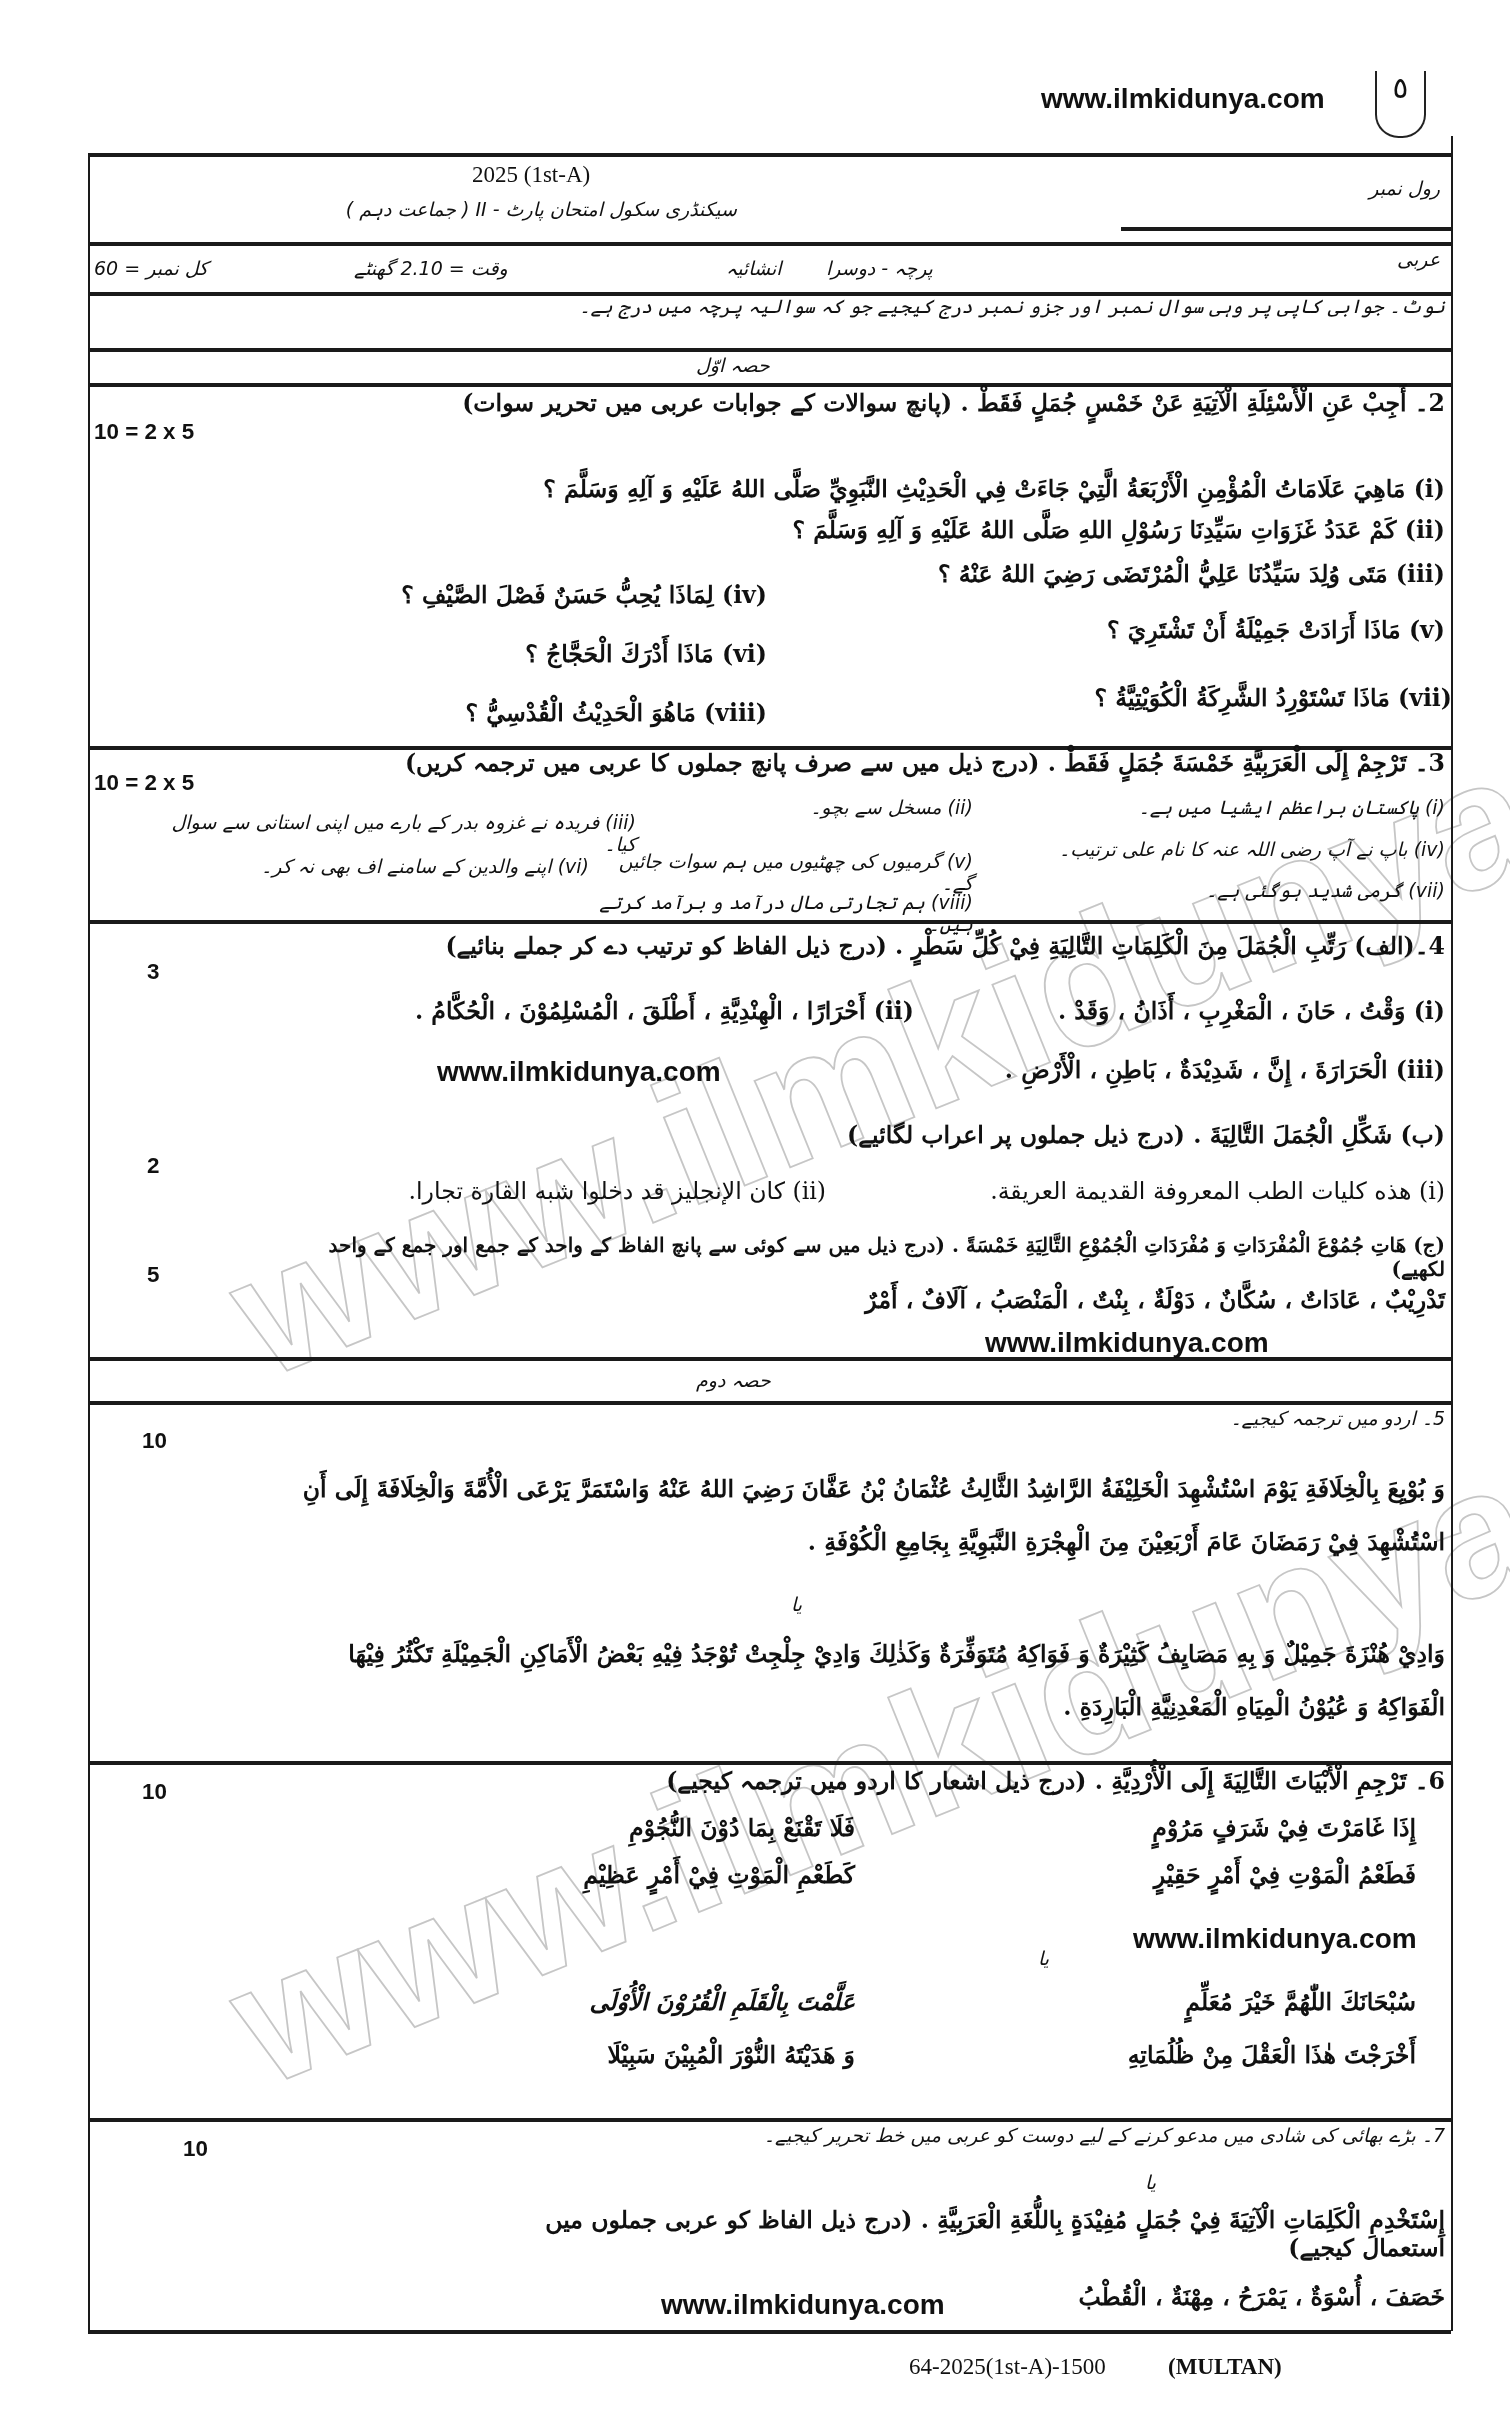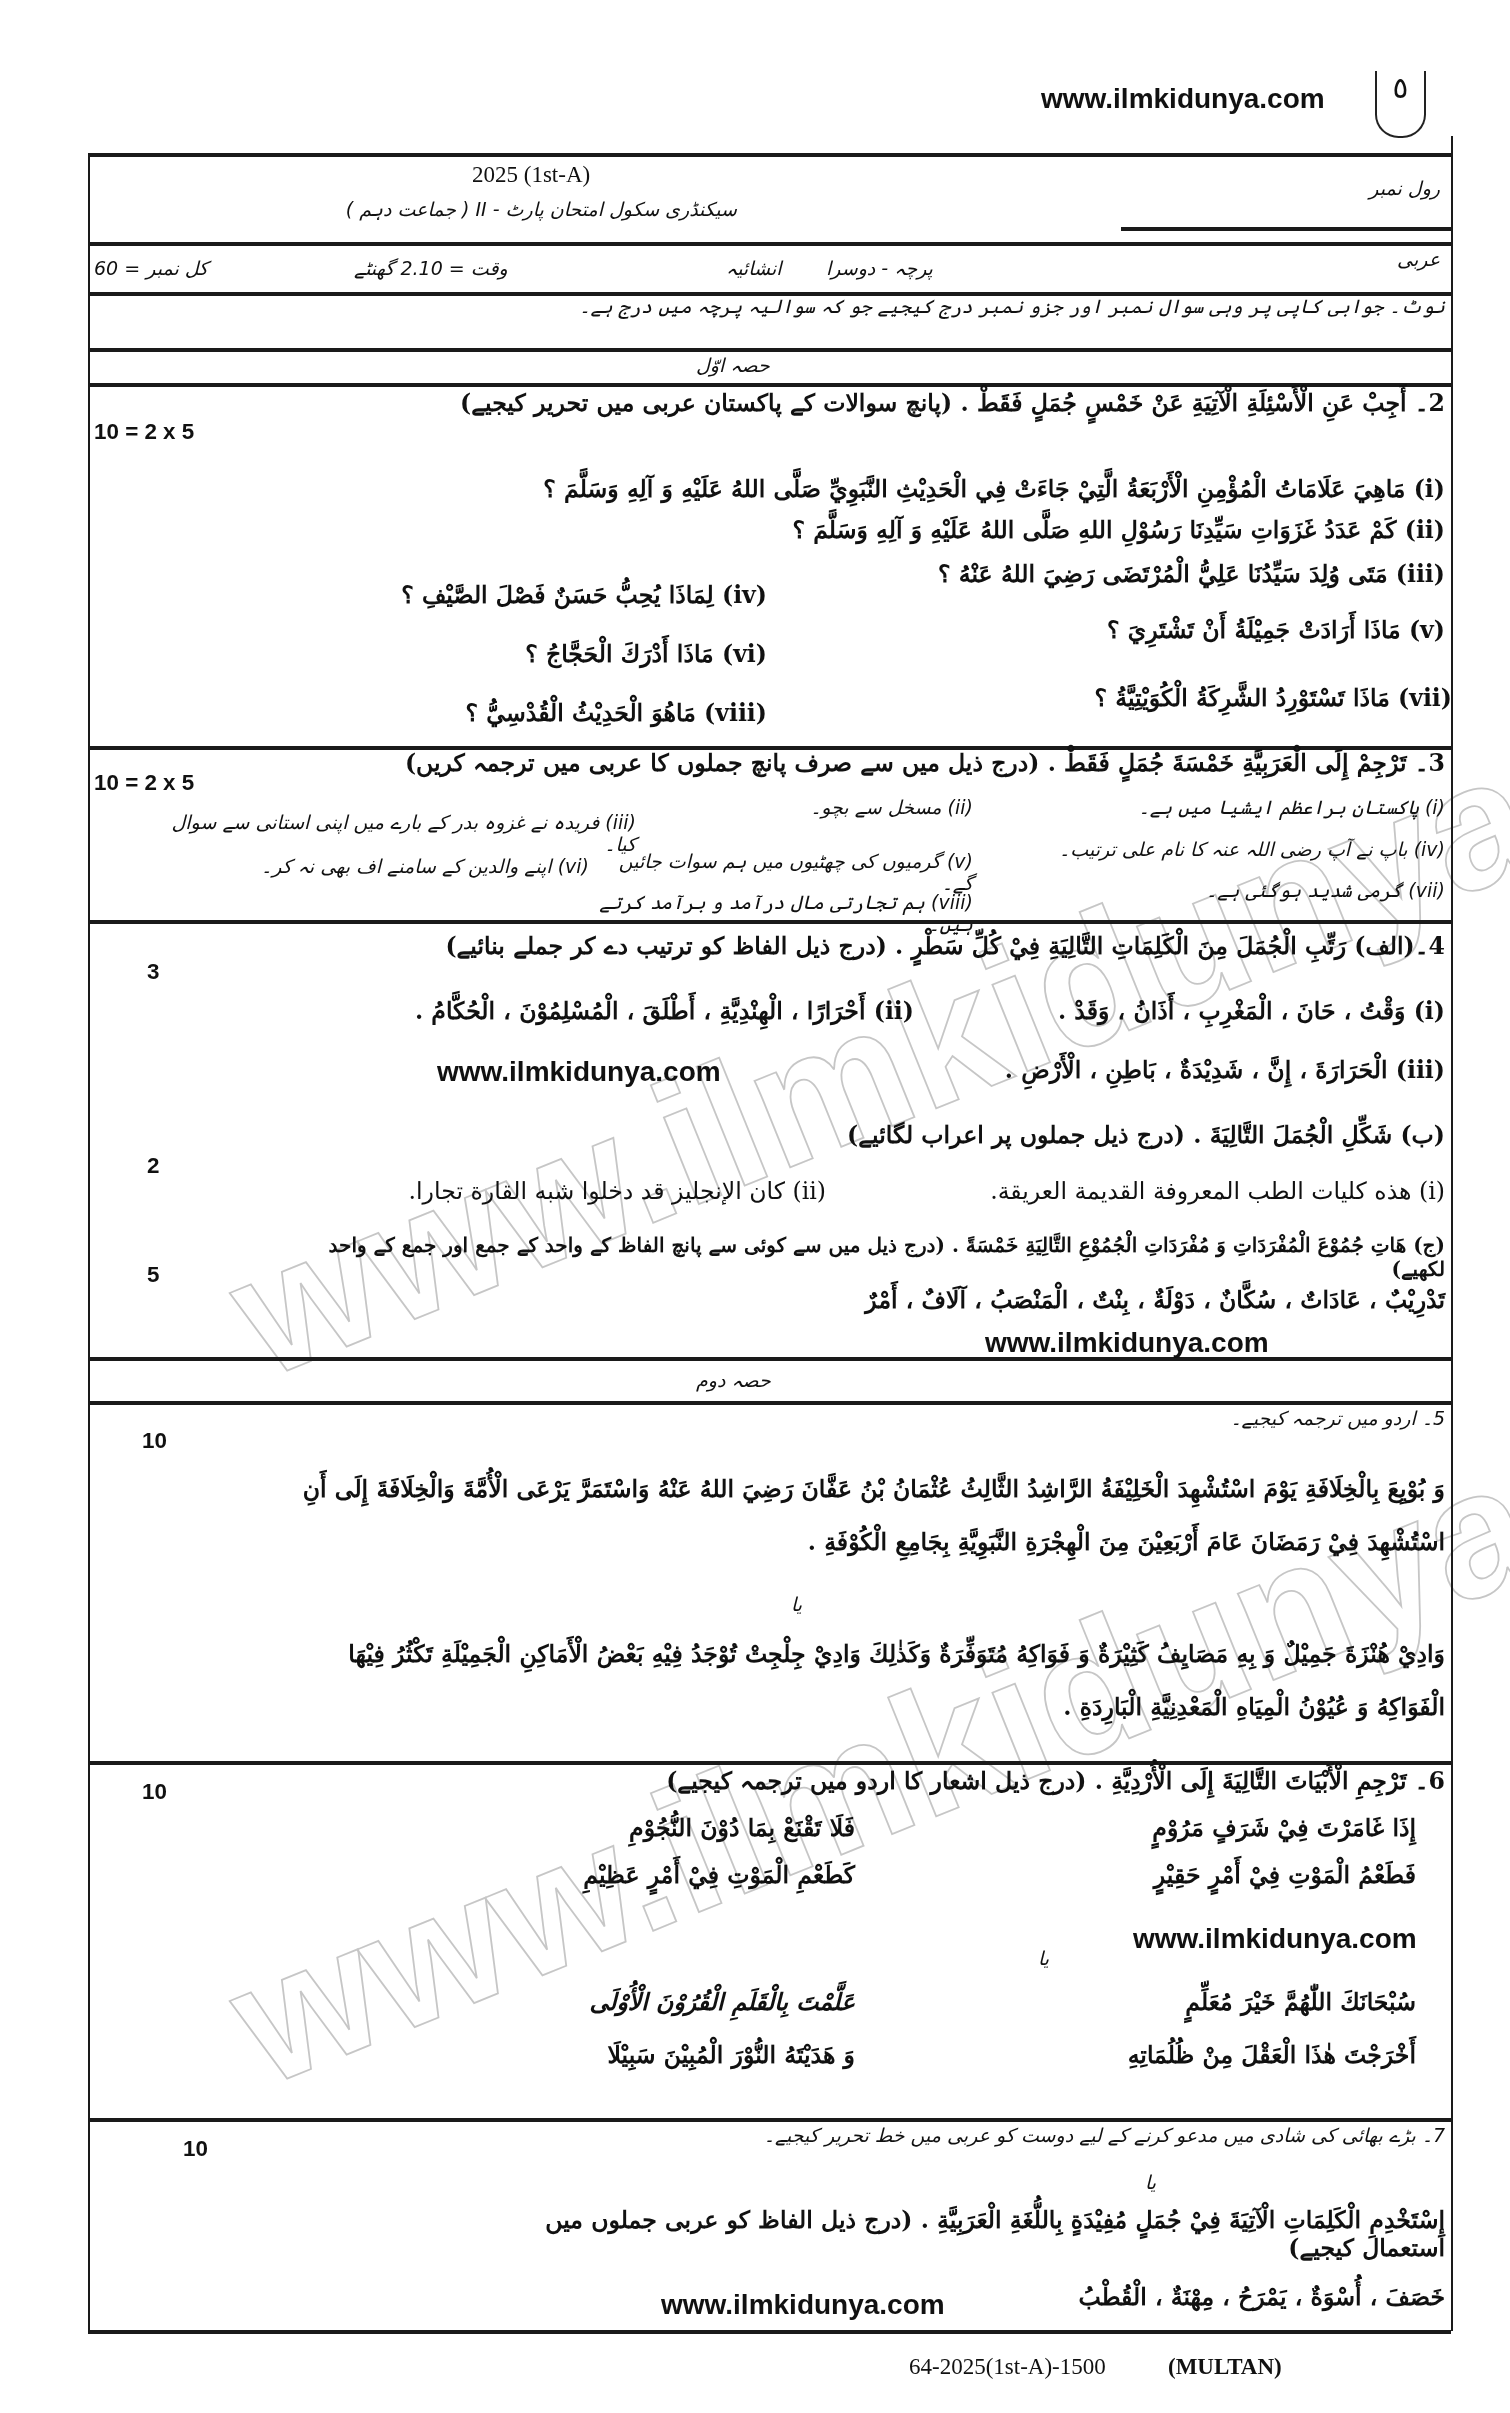--- a/index.html
+++ b/index.html
@@ -34,21 +34,21 @@
 <div class="abs ur" style="left:826px;top:257px;">پرچہ - دوسرا</div>
 <div class="abs ur" style="left:726px;top:257px;">انشائیہ</div>
 <div class="abs ur" style="left:354px;top:257px;">وقت = 2.10 گھنٹے</div>
 <div class="abs ur" style="left:94px;top:257px;">کل نمبر = 60</div>
 <div class="hr" style="top:292px;"></div>
 <div class="abs ur rtl" style="left:295px;top:295px;width:1150px;">نوٹ۔ جوابی کاپی پر وہی سوال نمبر اور جزو نمبر درج کیجیے جو کہ سوالیہ پرچہ میں درج ہے۔</div>
 <div class="hr" style="top:348px;"></div>
 <div class="abs ur" style="left:696px;top:354px;">حصہ اوّل</div>
 <div class="hr" style="top:383px;"></div>
 
-<div class="abs ar rtl" style="left:295px;top:389px;width:1150px;"><span>2۔</span> <span>أَجِبْ عَنِ الْأَسْئِلَةِ الْآتِيَةِ عَنْ خَمْسٍ جُمَلٍ فَقَطْ . (پانچ سوالات کے پاکستان عربی میں تحریر کیجیے)</span></div>
+<div class="abs ar rtl" style="left:295px;top:389px;width:1150px;"><span>2۔</span> <span>أَجِبْ عَنِ الْأَسْئِلَةِ الْآتِيَةِ عَنْ خَمْسٍ جُمَلٍ فَقَطْ . (پانچ سوالات کے جوابات عربی میں تحریر سوات)</span></div>
 <div class="abs marks" style="left:94px;top:419px;">10 = 2 x 5</div>
 <div class="abs ar rtl" style="left:295px;top:475px;width:1150px;"><span>(i)</span> <span>مَاهِيَ عَلَامَاتُ الْمُؤْمِنِ الْأَرْبَعَةُ الَّتِيْ جَاءَتْ فِي الْحَدِيْثِ النَّبَوِيِّ صَلَّى اللهُ عَلَيْهِ وَ آلِهِ وَسَلَّمَ ؟</span></div>
 <div class="abs ar rtl" style="left:295px;top:516px;width:1150px;"><span>(ii)</span> <span>كَمْ عَدَدُ غَزَوَاتِ سَيِّدِنَا رَسُوْلِ اللهِ صَلَّى اللهُ عَلَيْهِ وَ آلِهِ وَسَلَّمَ ؟</span></div>
 <div class="abs ar rtl" style="left:767px;top:560px;width:678px;"><span>(iii)</span> <span>مَتَى وُلِدَ سَيِّدُنَا عَلِيُّ الْمُرْتَضَى رَضِيَ اللهُ عَنْهُ ؟</span></div>
 <div class="abs ar rtl" style="left:295px;top:581px;width:472px;"><span>(iv)</span> <span>لِمَاذَا يُحِبُّ حَسَنٌ فَصْلَ الصَّيْفِ ؟</span></div>
 <div class="abs ar rtl" style="left:767px;top:616px;width:678px;"><span>(v)</span> <span>مَاذَا أَرَادَتْ جَمِيْلَةُ أَنْ تَشْتَرِيَ ؟</span></div>
 <div class="abs ar rtl" style="left:295px;top:640px;width:472px;"><span>(vi)</span> <span>مَاذَا أَدْرَكَ الْحَجَّاجُ ؟</span></div>
 <div class="abs ar rtl" style="left:774px;top:684px;width:678px;"><span>(vii)</span> <span>مَاذَا تَسْتَوْرِدُ الشَّرِكَةُ الْكُوَيْتِيَّةُ ؟</span></div>
 <div class="abs ar rtl" style="left:413px;top:699px;width:354px;"><span>(viii)</span> <span>مَاهُوَ الْحَدِيْثُ الْقُدْسِيُّ ؟</span></div>
 

